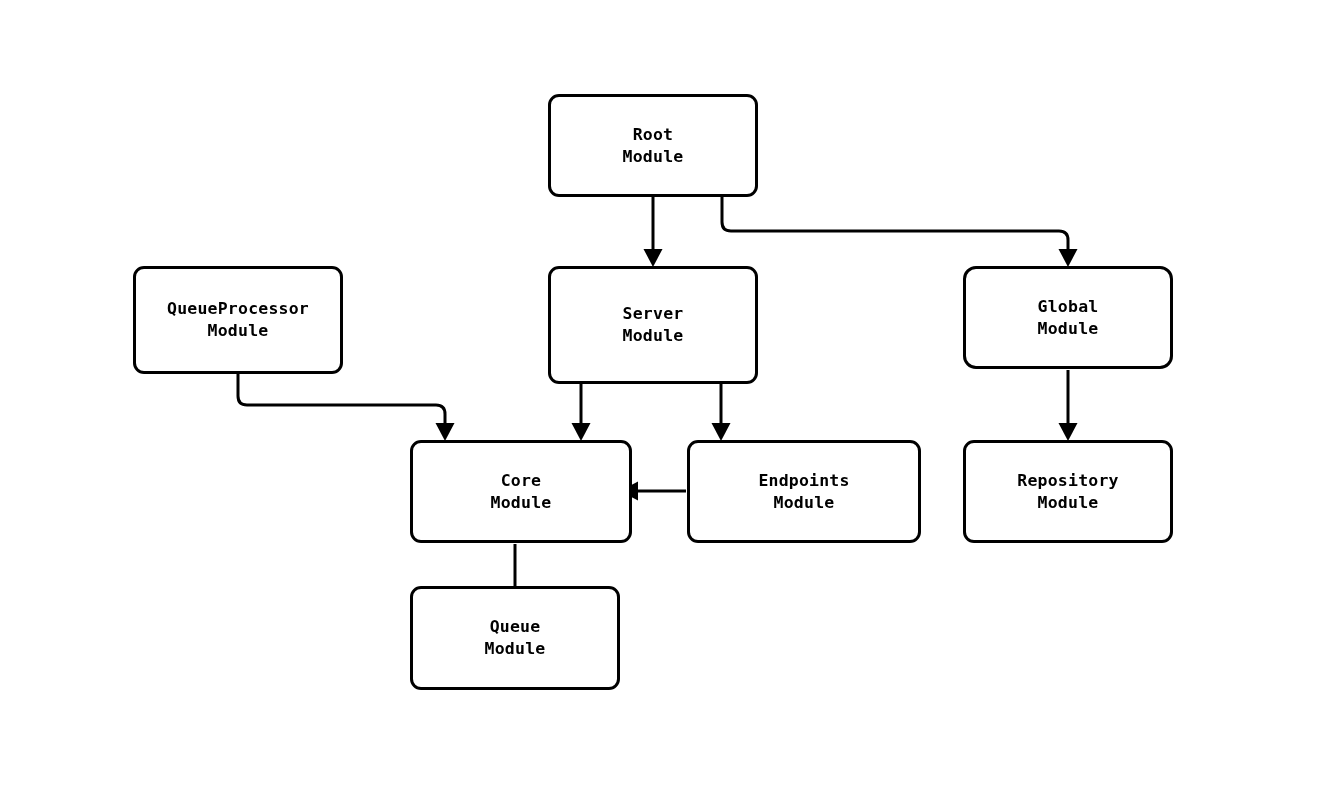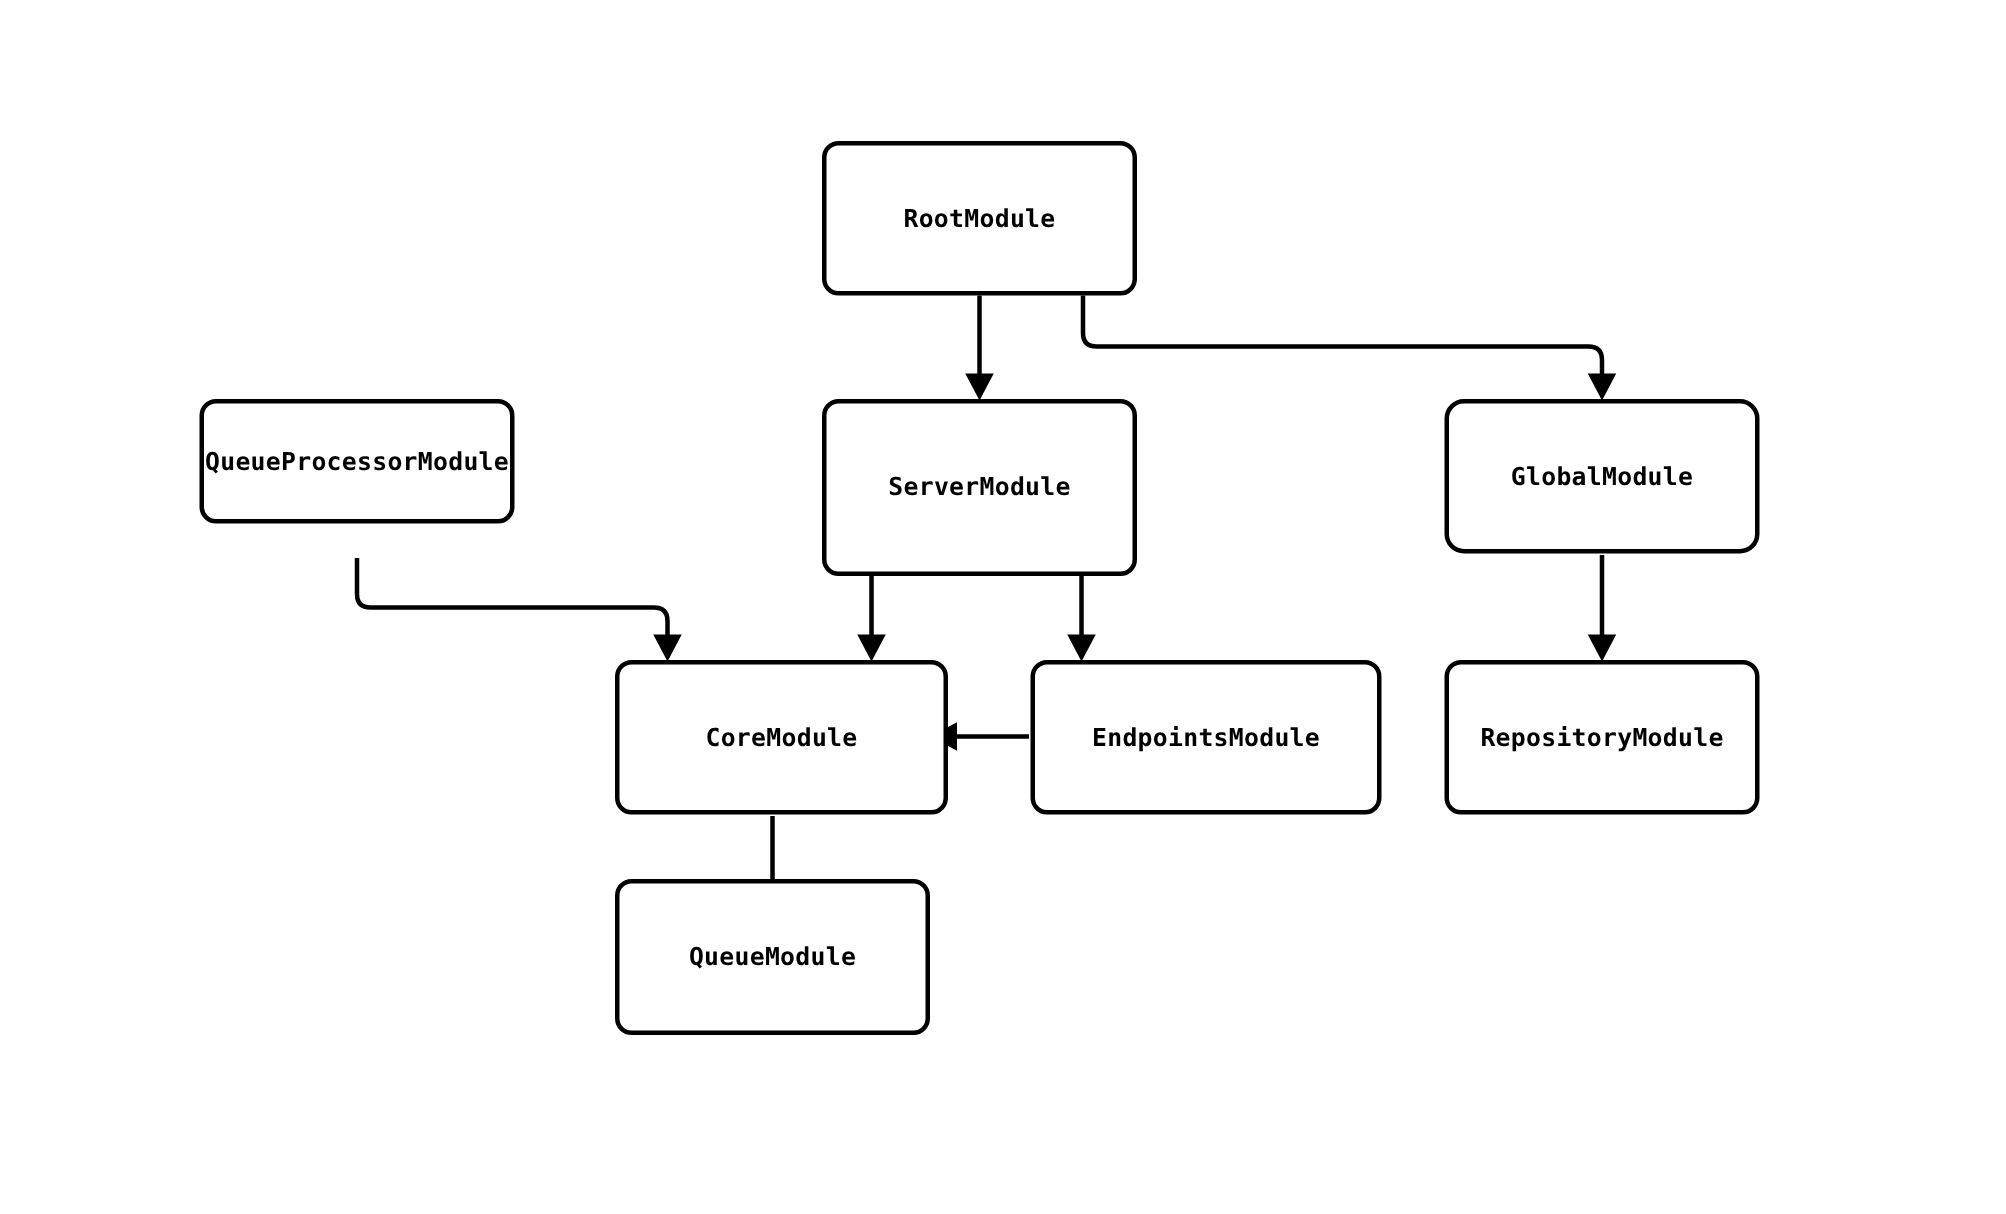--- a/index.html
+++ b/index.html
@@ -24,21 +24,21 @@
     height: 809px;
     pointer-events: none;
   }
   .node {
     position: absolute;
     box-sizing: border-box;
     border: 3px solid #000000;
     border-radius: 11px;
     background: #ffffff;
     display: flex;
-    flex-direction: row;
+    flex-direction: column;
     align-items: center;
     justify-content: center;
     text-align: left;
     color: #000000;
     font-family: "DejaVu Sans Mono", "Liberation Mono", monospace;
     font-weight: bold;
     font-size: 16.5px;
     line-height: 22px;
     letter-spacing: 0.2px;
   }
@@ -93,21 +93,21 @@
       <path d="M 515 544 L 515 597" stroke="#000000" stroke-width="3" fill="none"></path>
       <polygon points="515,614 505.5,596 524.5,596" fill="#000000"></polygon>
     </g>
   </svg>
 
   <div class="node" style="left: 548px; top: 94px; width: 210px; height: 103px;">
     <span class="line1">Root</span>
     <span class="line2">Module</span>
   </div>
 
-  <div class="node" style="left: 133px; top: 266px; width: 210px; height: 83px;">
+  <div class="node" style="left: 133px; top: 266px; width: 210px; height: 108px;">
     <span class="line1">QueueProcessor</span>
     <span class="line2">Module</span>
   </div>
 
   <div class="node" style="left: 548px; top: 266px; width: 210px; height: 118px;">
     <span class="line1">Server</span>
     <span class="line2">Module</span>
   </div>
 
   <div class="node" style="left: 963px; top: 266px; width: 210px; height: 103px; border-radius: 13px;">

